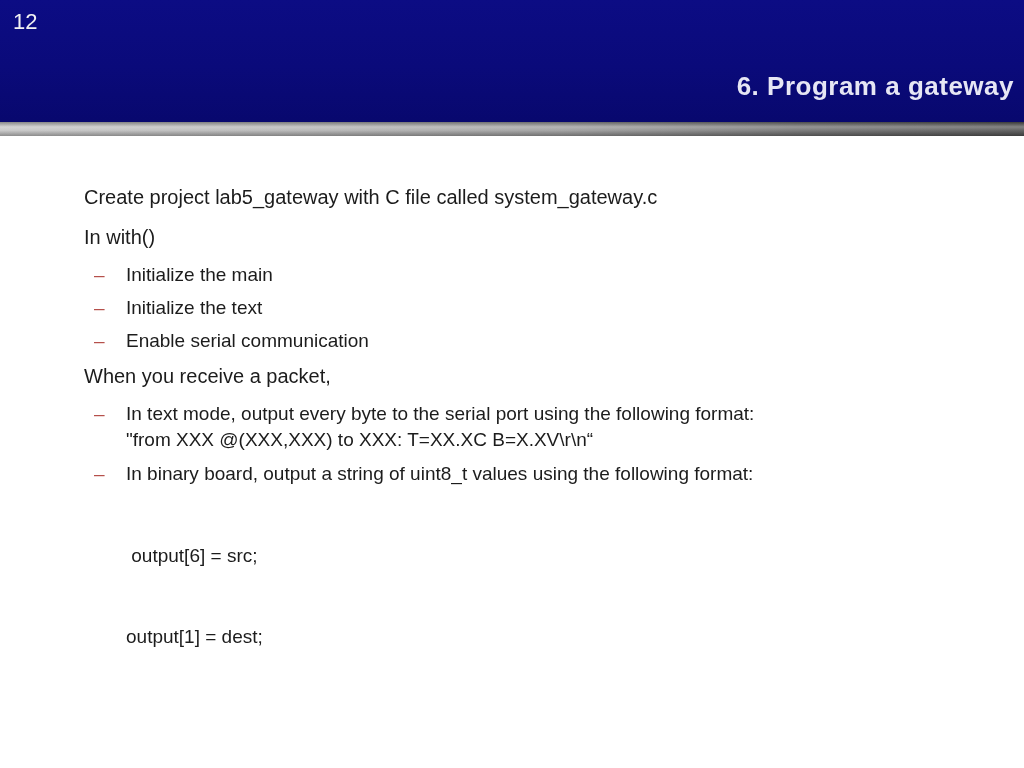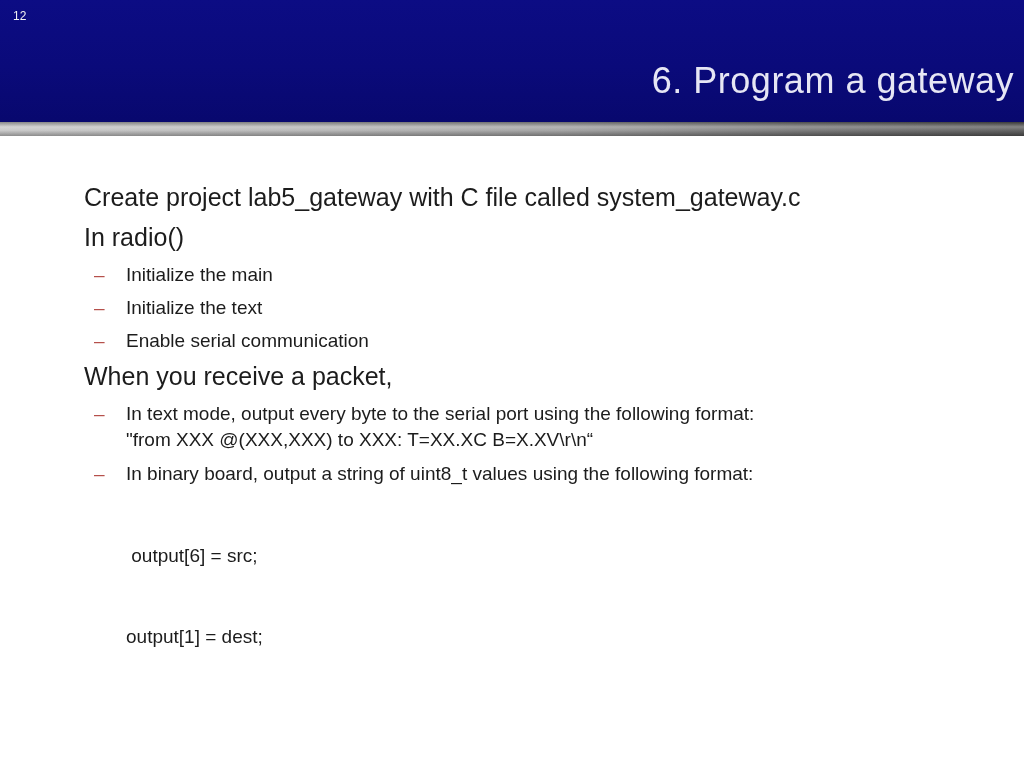--- a/index.html
+++ b/index.html
@@ -20,29 +20,29 @@
     position: absolute;
     top: 0; left: 0;
     width: 1024px;
     height: 122px;
     background: linear-gradient(180deg, #0c0c84 0%, #0a0a7a 55%, #08086e 100%);
   }
   .slide-number {
     position: absolute;
     top: 9px;
     left: 13px;
-    font-size: 12px;
+    font-size: 22px;
     color: #f2f2f2;
   }
   .title {
     position: absolute;
     right: 10px;
     bottom: 20px;
-    font-size: 36px;
-    font-weight: 400;
+    font-size: 26px;
+    font-weight: 700;
     letter-spacing: 0.5px;
     color: #e6e6f4;
     white-space: nowrap;
   }
   
   .divider-bar {
     position: absolute;
     top: 122px; left: 0;
     width: 1024px;
     height: 14px;
@@ -53,21 +53,21 @@
   
   .content {
     position: absolute;
     top: 136px; left: 0;
     width: 1024px;
     box-sizing: border-box;
     padding: 46px 30px 0 44px;
     color: #1c1c1c;
   }
   .row { display: flex; align-items: flex-start; }
-  .row.b1 { font-size: 25px; line-height: 31px; margin-bottom: 9px; }
+  .row.b1 { font-size: 20px; line-height: 31px; margin-bottom: 9px; }
   .row.b2 { font-size: 19px; line-height: 25px; margin-bottom: 8px; margin-left: 50px; }
   .marker-cell { flex: 0 0 40px; }
   .row.b2 .marker-cell { flex: 0 0 32px; }
   .dot {
     width: 9px; height: 9px;
     border-radius: 50%;
     background: #b5504b;
     margin: 11px 0 0 3px;
   }
   .dash {
@@ -97,21 +97,21 @@
 
   <div class="content">
 
     <div class="row b1">
       <span class="marker-cell"><span class="dot"></span></span>
       <div class="text-block">Create project lab5_gateway with C file called system_gateway.c</div>
     </div>
 
     <div class="row b1">
       <span class="marker-cell"><span class="dot"></span></span>
-      <div class="text-block">In radio()</div>
+      <div class="text-block">In with()</div>
     </div>
 
     <div class="row b2">
       <span class="marker-cell dash">–</span>
       <div class="text-block">Initialize the main</div>
     </div>
 
     <div class="row b2">
       <span class="marker-cell dash">–</span>
       <div class="text-block">Initialize the text</div>

